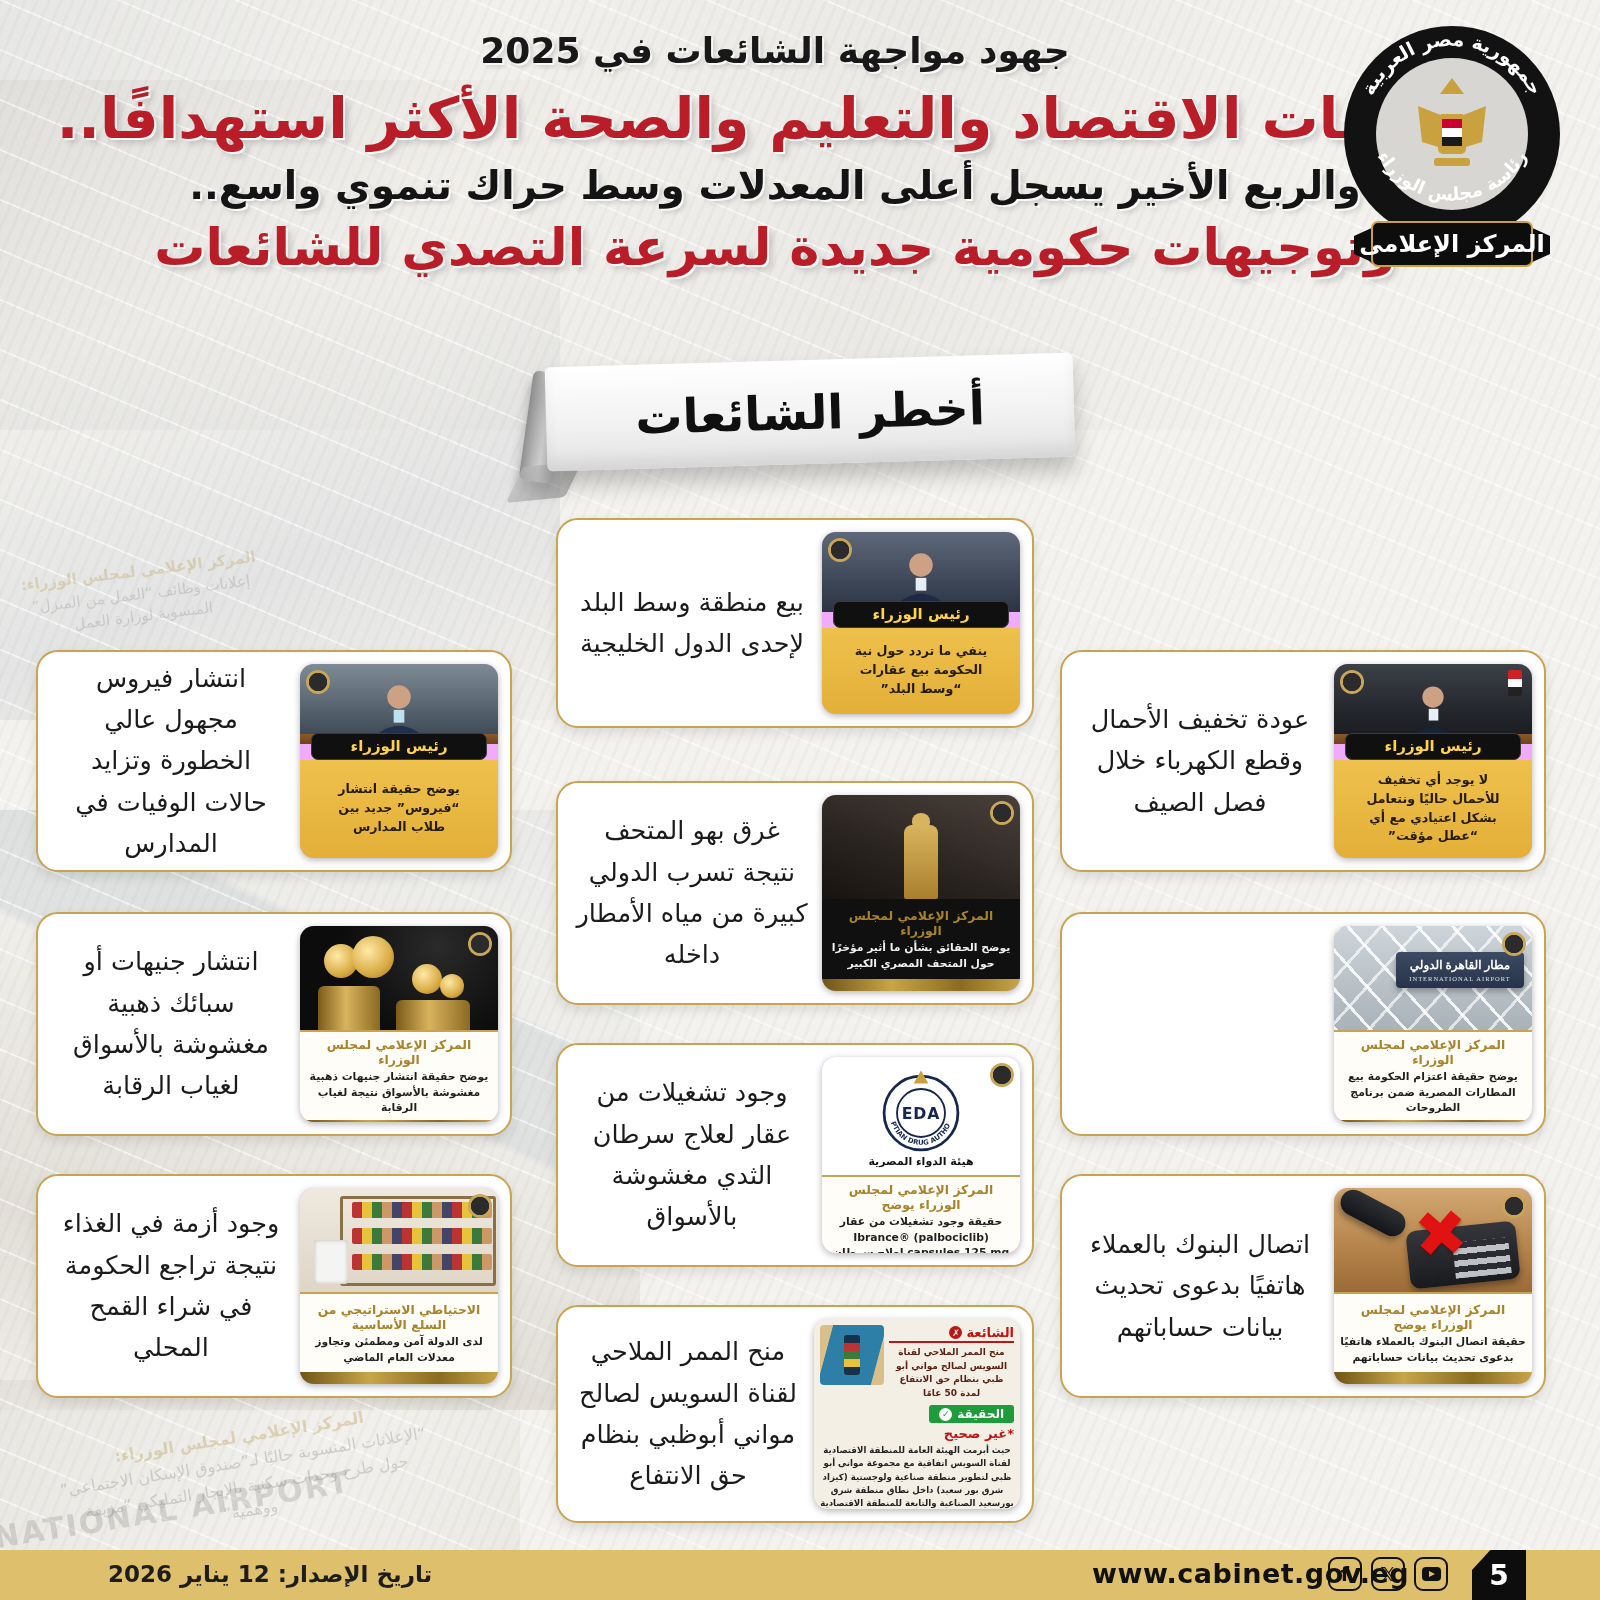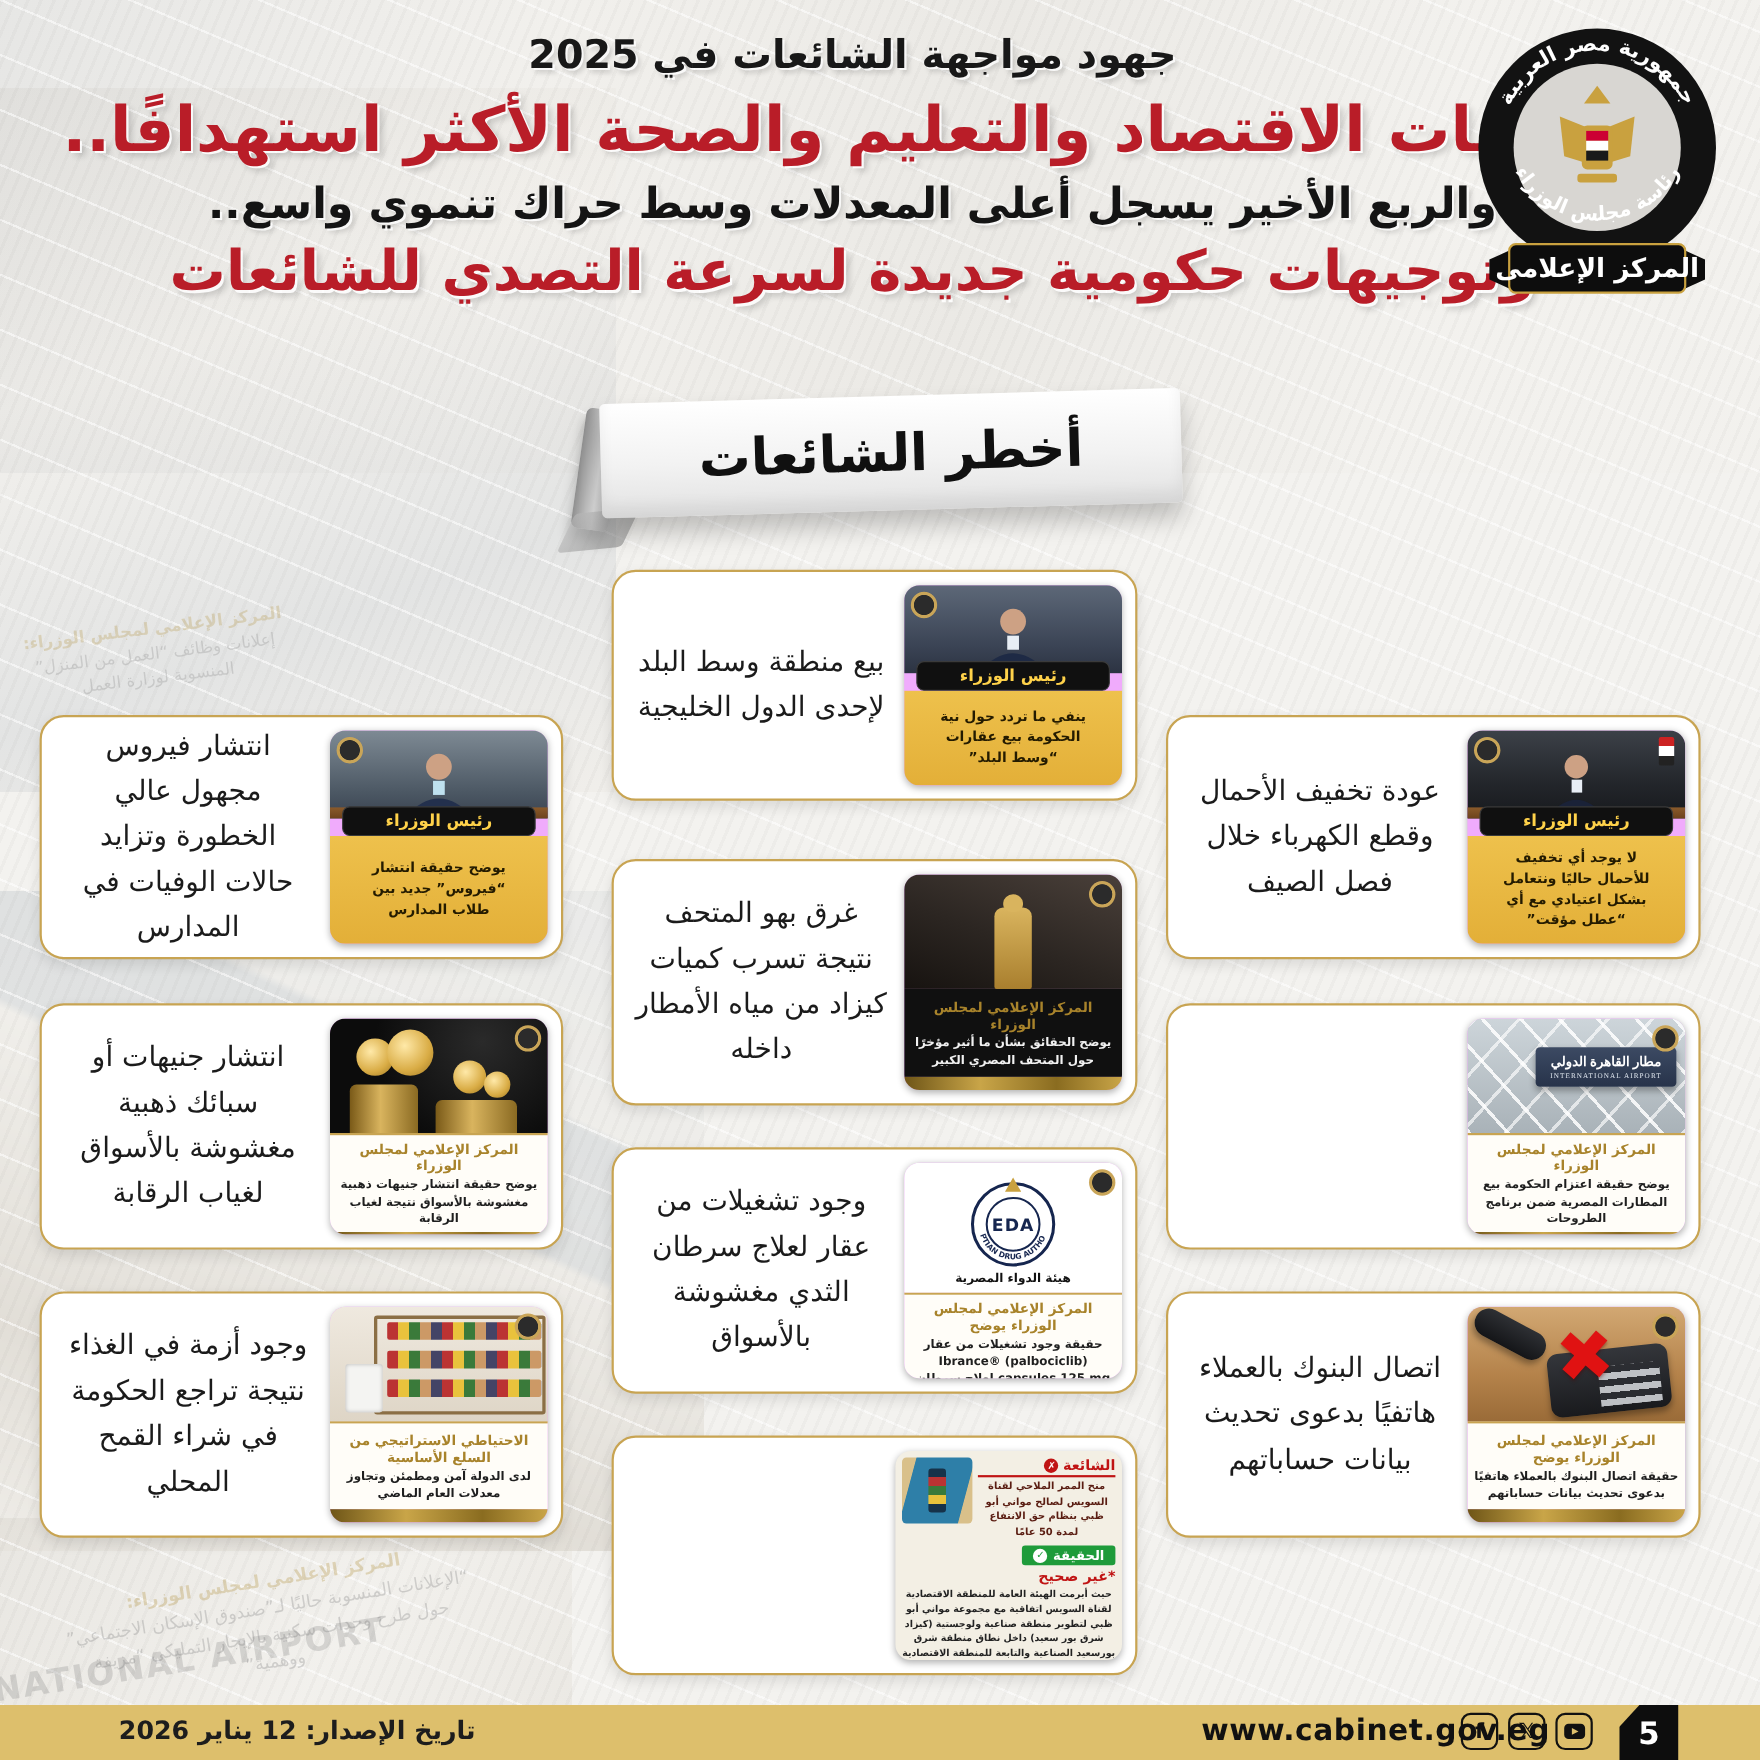--- a/index.html
+++ b/index.html
@@ -305,21 +305,21 @@
           <div class="statue"></div>
           <span class="mini-logo tr"></span>
         </div>
         <div class="news-caption">
           <div class="cap-title">المركز الإعلامي لمجلس الوزراء</div>
           <div class="cap-text">يوضح الحقائق بشأن ما أثير مؤخرًا حول المتحف المصري الكبير</div>
         </div>
         <div class="news-strip"></div>
       </div>
     </div>
-    <div class="rumor">غرق بهو المتحف نتيجة تسرب كميات كيزاد من مياه الأمطار داخله</div>
+    <div class="rumor">غرق بهو المتحف نتيجة تسرب الدولي كبيرة من مياه الأمطار داخله</div>
   </div>
 
   <div class="card" style="left:36px;top:912px;width:476px;height:224px;">
     <div class="media">
       <div class="media-box">
         <div class="news-photo coins">
           <div class="ped ped1"></div>
           <div class="ped ped2"></div>
           <div class="coin co1"></div>
           <div class="coin co2"></div>
@@ -444,20 +444,21 @@
         <div>
           <span class="fact-pill">
             <span>الحقيقة</span>
             <span class="check">✓</span>
           </span>
         </div>
         <div class="verdict">*غير صحيح</div>
         <div class="fact-detail">حيث أبرمت الهيئة العامة للمنطقة الاقتصادية لقناة السويس اتفاقية مع مجموعة مواني أبو ظبي لتطوير منطقة صناعية ولوجستية (كيزاد شرق بور سعيد) داخل نطاق منطقة شرق بورسعيد الصناعية والتابعة للمنطقة الاقتصادية لقناة السويس</div>
       </div>
     </div>
+    <div class="rumor">منح الممر الملاحي لقناة السويس لصالح مواني أبوظبي بنظام حق الانتفاع</div>
   </div>
 
   <div class="footer">
     <div class="f-date">تاريخ الإصدار: 12 يناير 2026</div>
     <div class="f-site">www.cabinet.gov.eg</div>
     <div class="f-icons">
       <div class="icon-box">f</div>
       <div class="icon-box">𝕏</div>
       <div class="icon-box">
           <span class="yt-inner"></span>

